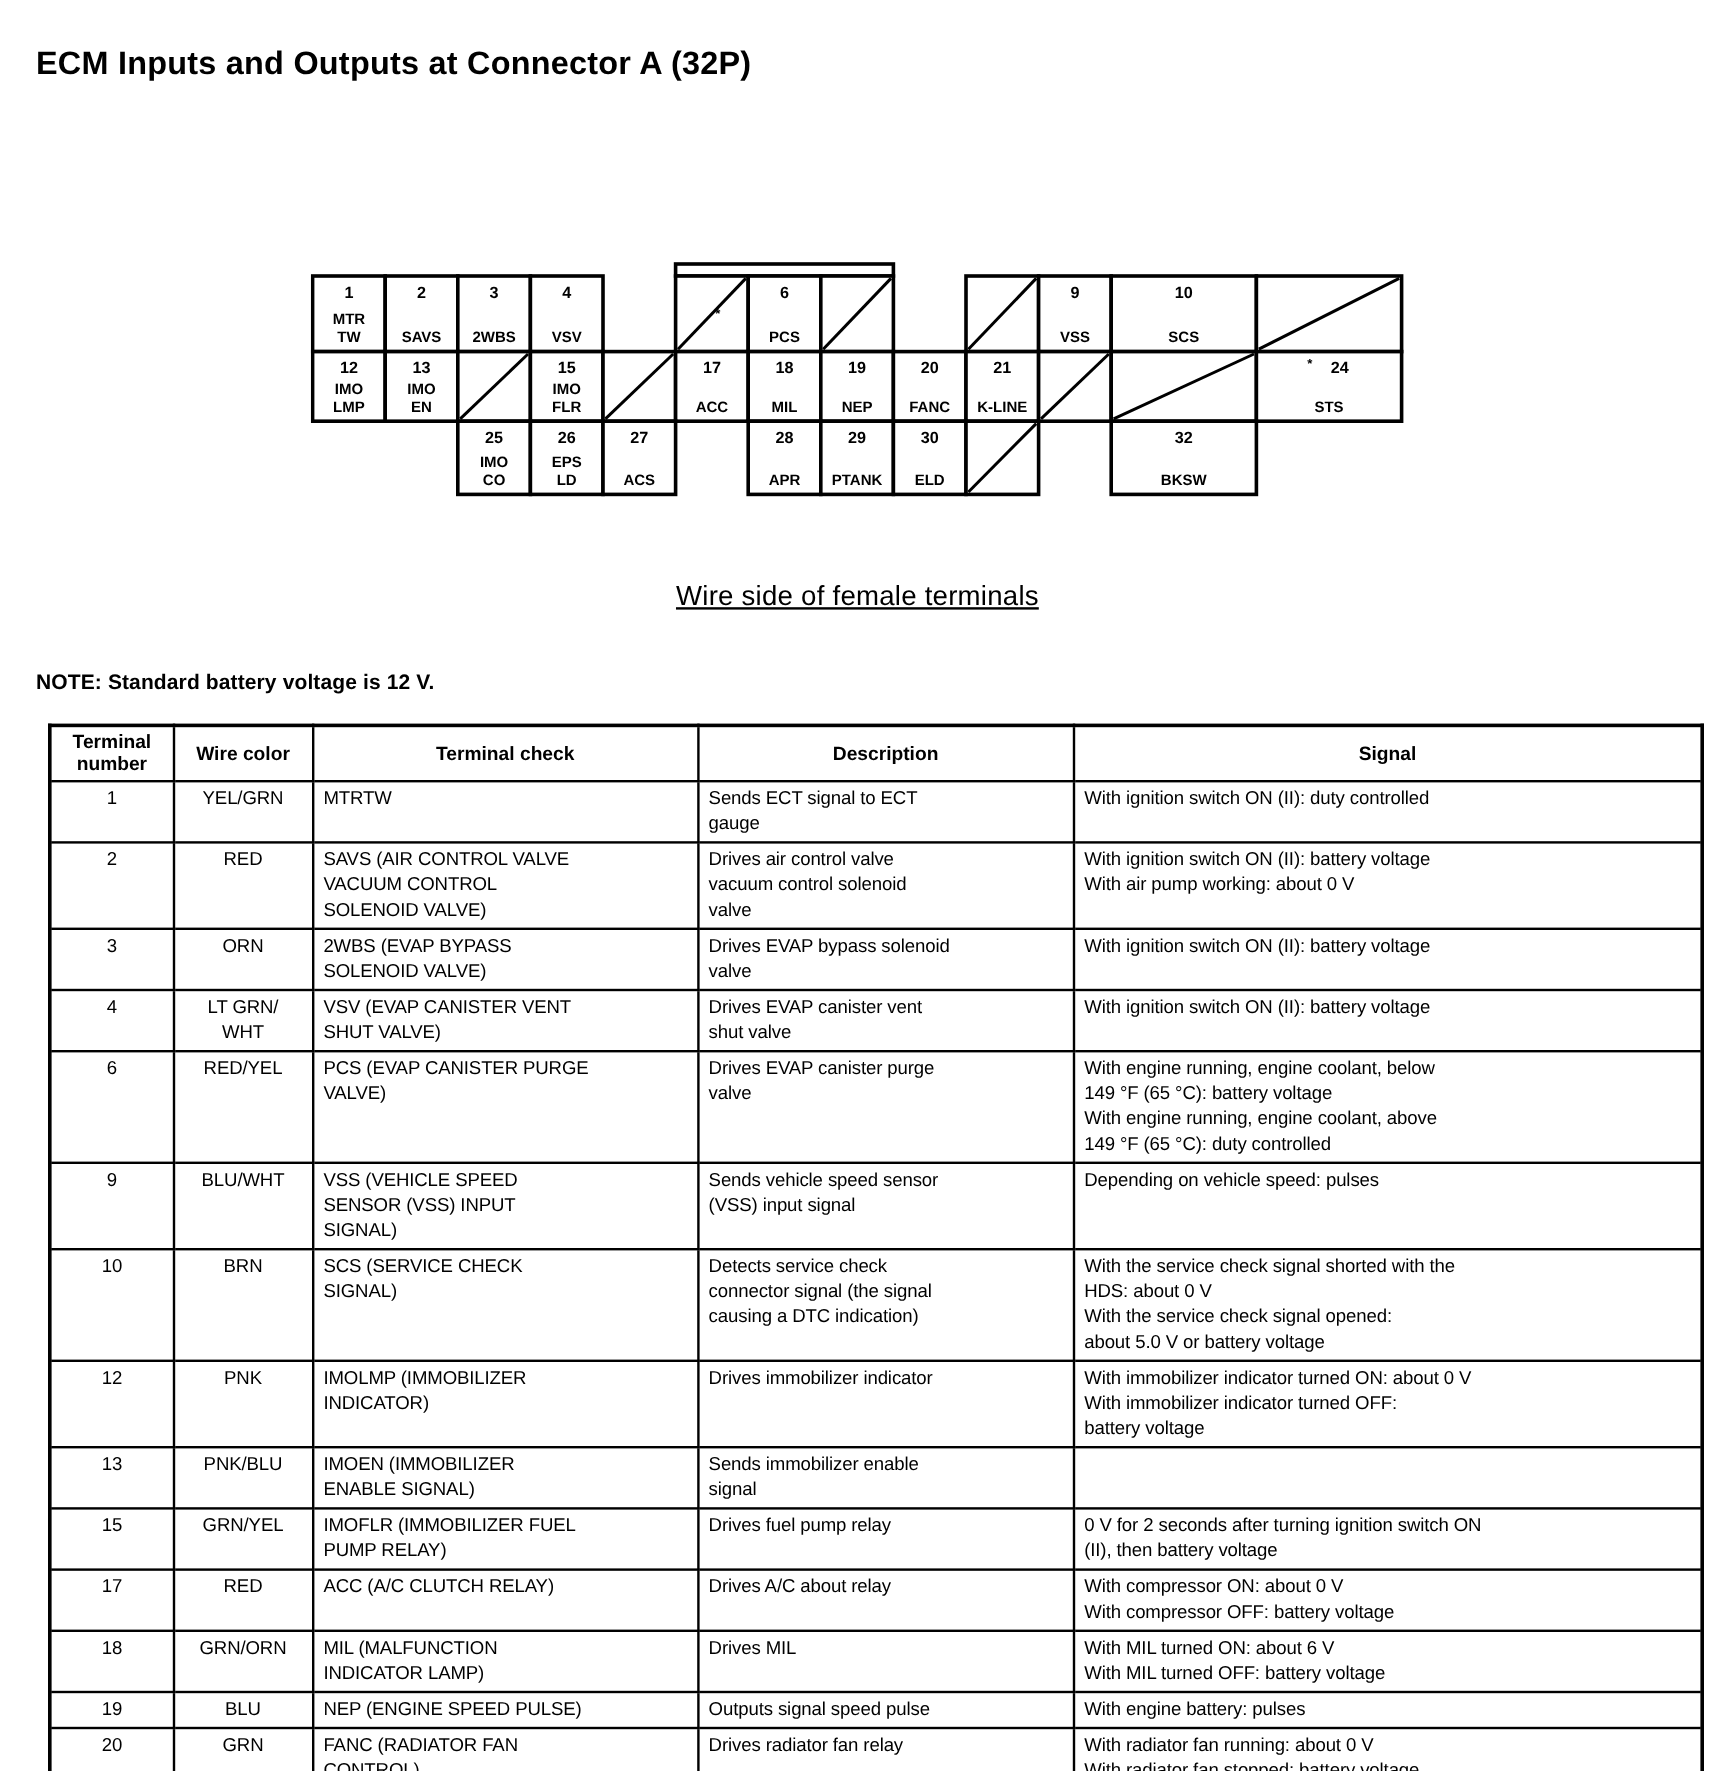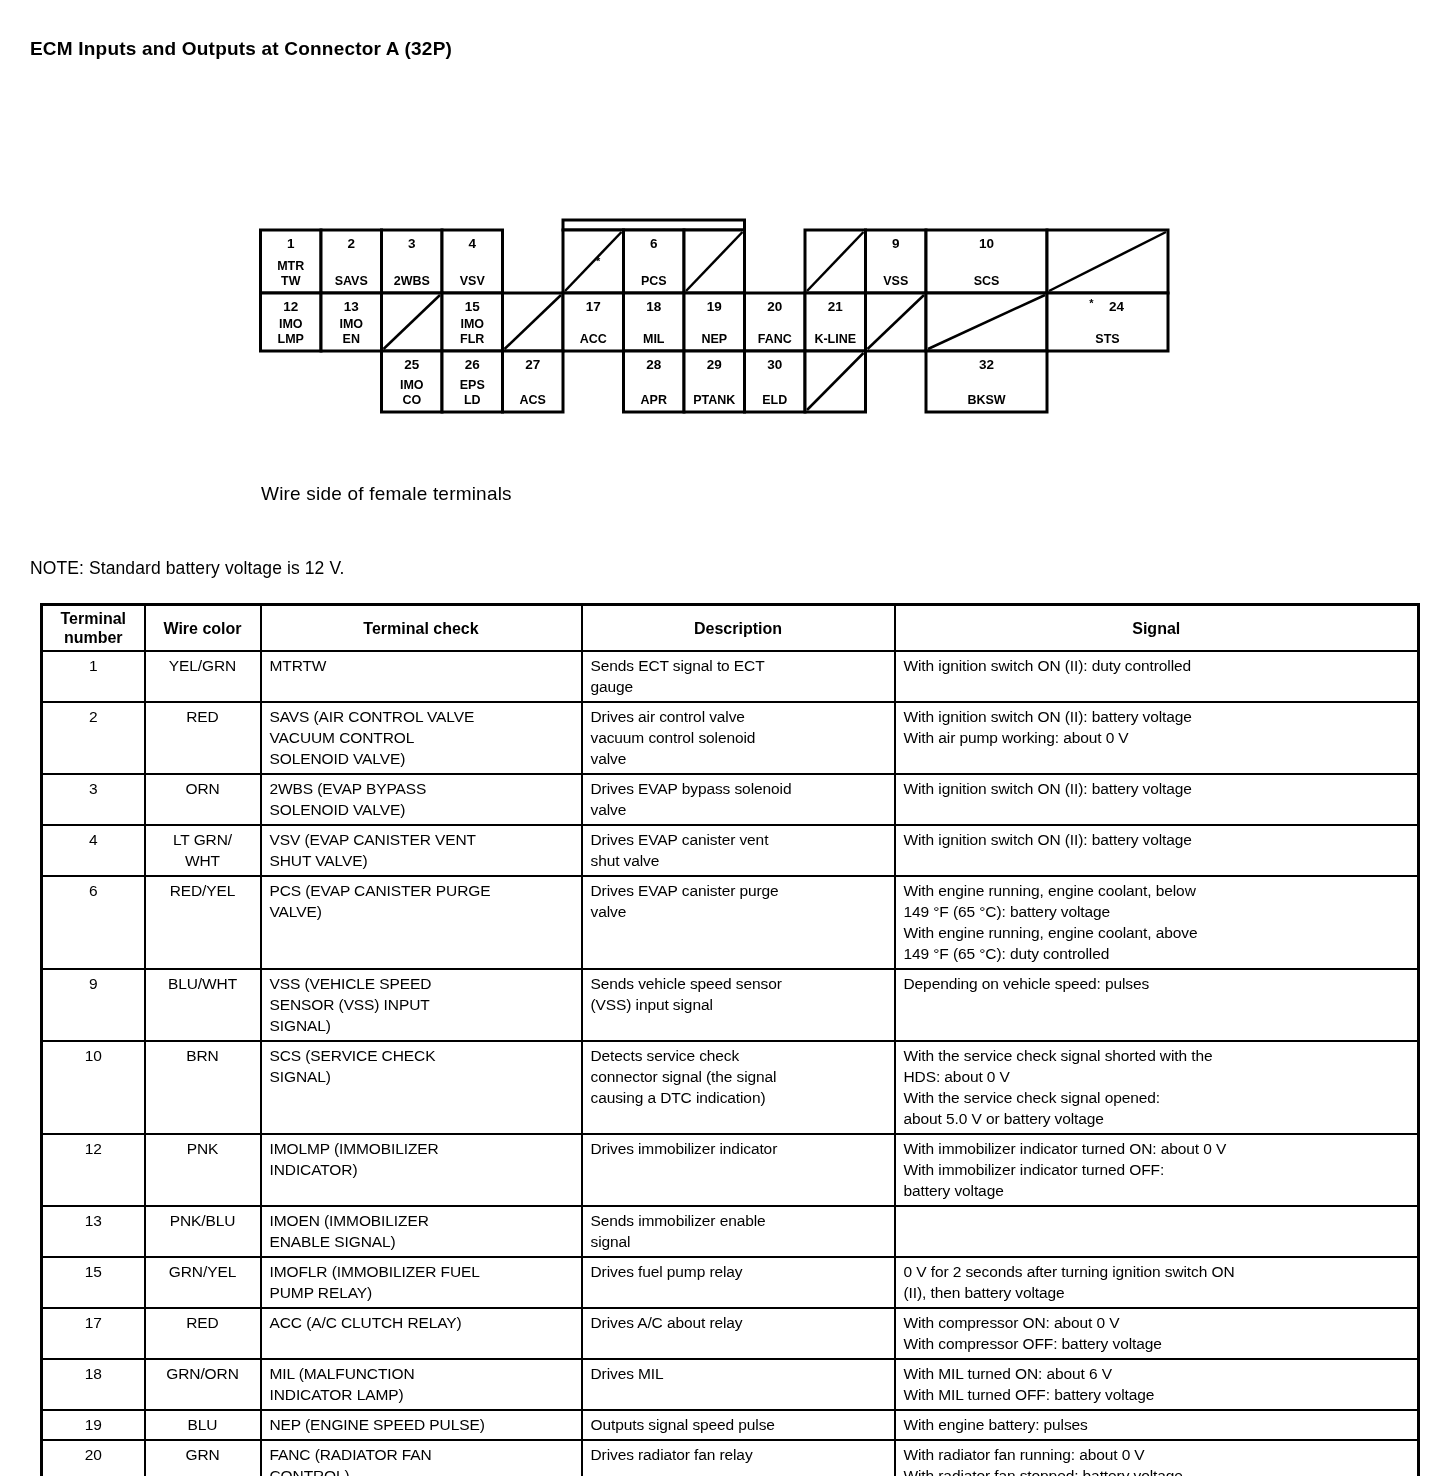--- a/index.html
+++ b/index.html
@@ -1,21 +1,21 @@
 <!DOCTYPE html>
 <html><head>
 <meta charset="utf-8">
 <style>
   * { margin:0; padding:0; box-sizing:border-box; }
   html,body { background:#fff; color:#000; font-family:"Liberation Sans",sans-serif; }
   .page { position:relative; width:1440px; height:1476px; background:#fff; overflow:hidden; }
-  .title { position:absolute; left:30px; top:38px; font-size:19px; font-weight:bold; letter-spacing:.2px; }
+  .title { position:absolute; left:30px; top:38px; font-size:27px; font-weight:bold; letter-spacing:.2px; }
   .connector { position:absolute; left:259px; top:217px; width:912px; height:200px; }
-  .caption { position:absolute; left:261px; top:483px; width:907px; text-align:left; font-size:19px; letter-spacing:.2px; }
-  .note { position:absolute; left:30px; top:558px; font-size:17.5px; font-weight:normal; letter-spacing:.1px; }
+  .caption { position:absolute; left:261px; top:483px; width:907px; text-align:center; font-size:23px; letter-spacing:.2px;text-decoration:underline; }
+  .note { position:absolute; left:30px; top:558px; font-size:17.5px; font-weight:bold; letter-spacing:.1px; }
   table.term-table { position:absolute; left:40px; top:603px; width:1377px; border-collapse:collapse; table-layout:fixed; border:3px solid #000; }
   .term-table th, .term-table td { border:2px solid #000; vertical-align:top; white-space:pre-line; overflow:hidden; }
   .term-table th { font-size:16px; font-weight:bold; text-align:center; vertical-align:middle; padding:3px 4px; line-height:19px; }
   .term-table td { font-size:15.5px; line-height:21px; padding:3px 8px 4px 8px; letter-spacing:-.1px; }
   .term-table td.c { text-align:center; padding-left:2px; padding-right:2px; }
   svg text { font-family:"Liberation Sans",sans-serif; }
 </style>
 </head>
 <body>
 

